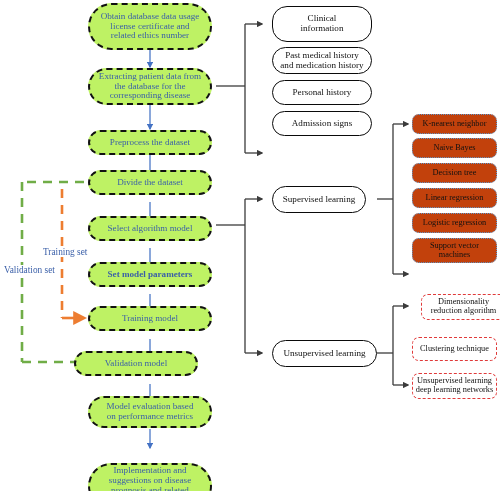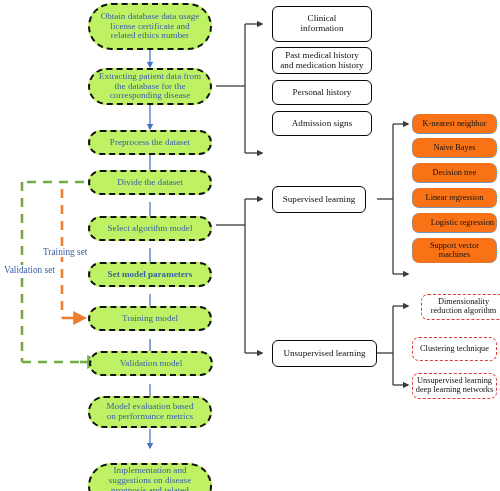--- a/index.html
+++ b/index.html
@@ -47,34 +47,34 @@
     border-radius: 26px;
     color: #3a5fa8;
     font-size: 9.1px;
     background: #bef264;
     z-index: 3;
   }
 
   
   .blackbox {
     border: 1.7px solid #0a0a0a;
-    border-radius: 6px;
+    border-radius: 15px;
     color: #111111;
     font-size: 9.1px;
     background: #ffffff;
     z-index: 3;
   }
 
   
   .bluebox {
     border: 1.6px dotted #5b9bd5;
     border-radius: 7px;
     color: #111111;
     font-size: 8.3px;
-    background: #f97316;
+    background: #c2410c;
     z-index: 3;
   }
 
   
   .redbox {
     border: 1.6px dashed #e03a3a;
     border-radius: 7px;
     color: #111111;
     font-size: 8.3px;
     background: #ffffff;
@@ -198,21 +198,21 @@
   </div>
 
   <div class="node stage" style="left:88px; top:262px; width:124px; height:25px;font-weight:bold;">
     <span>Set model parameters</span>
   </div>
 
   <div class="node stage" style="left:88px; top:306px; width:124px; height:25px;">
     <span>Training model</span>
   </div>
 
-  <div class="node stage" style="left:89px; top:351px; width:124px; height:25px;text-align:center;">
+  <div class="node stage" style="left:74px; top:351px; width:124px; height:25px;text-align:center;">
     <span>Validation model</span>
   </div>
 
   <div class="node stage" style="left:88px; top:396px; width:124px; height:32px;">
     <span>Model evaluation based
 on performance metrics</span>
   </div>
 
   <div class="node stage" style="left:88px; top:443px; width:124px; height:46px;margin-top:20px;">
     <span>Implementation and
@@ -260,21 +260,21 @@
   </div>
 
   <div class="node bluebox" style="left:412px; top:163px; width:85px; height:20px;">
     <span>Decision tree</span>
   </div>
 
   <div class="node bluebox" style="left:412px; top:188px; width:85px; height:20px;">
     <span>Linear regression</span>
   </div>
 
-  <div class="node bluebox" style="left:412px; top:213px; width:85px; height:20px;text-align:right;">
+  <div class="node bluebox" style="left:412px; top:213px; width:85px; height:20px;">
     <span>Logistic regression</span>
   </div>
 
   <div class="node bluebox" style="left:412px; top:238px; width:85px; height:25px;">
     <span>Support vector
 machines</span>
   </div>
 
 
   <div class="node redbox" style="left:421px; top:294px; width:85px; height:26px;">

